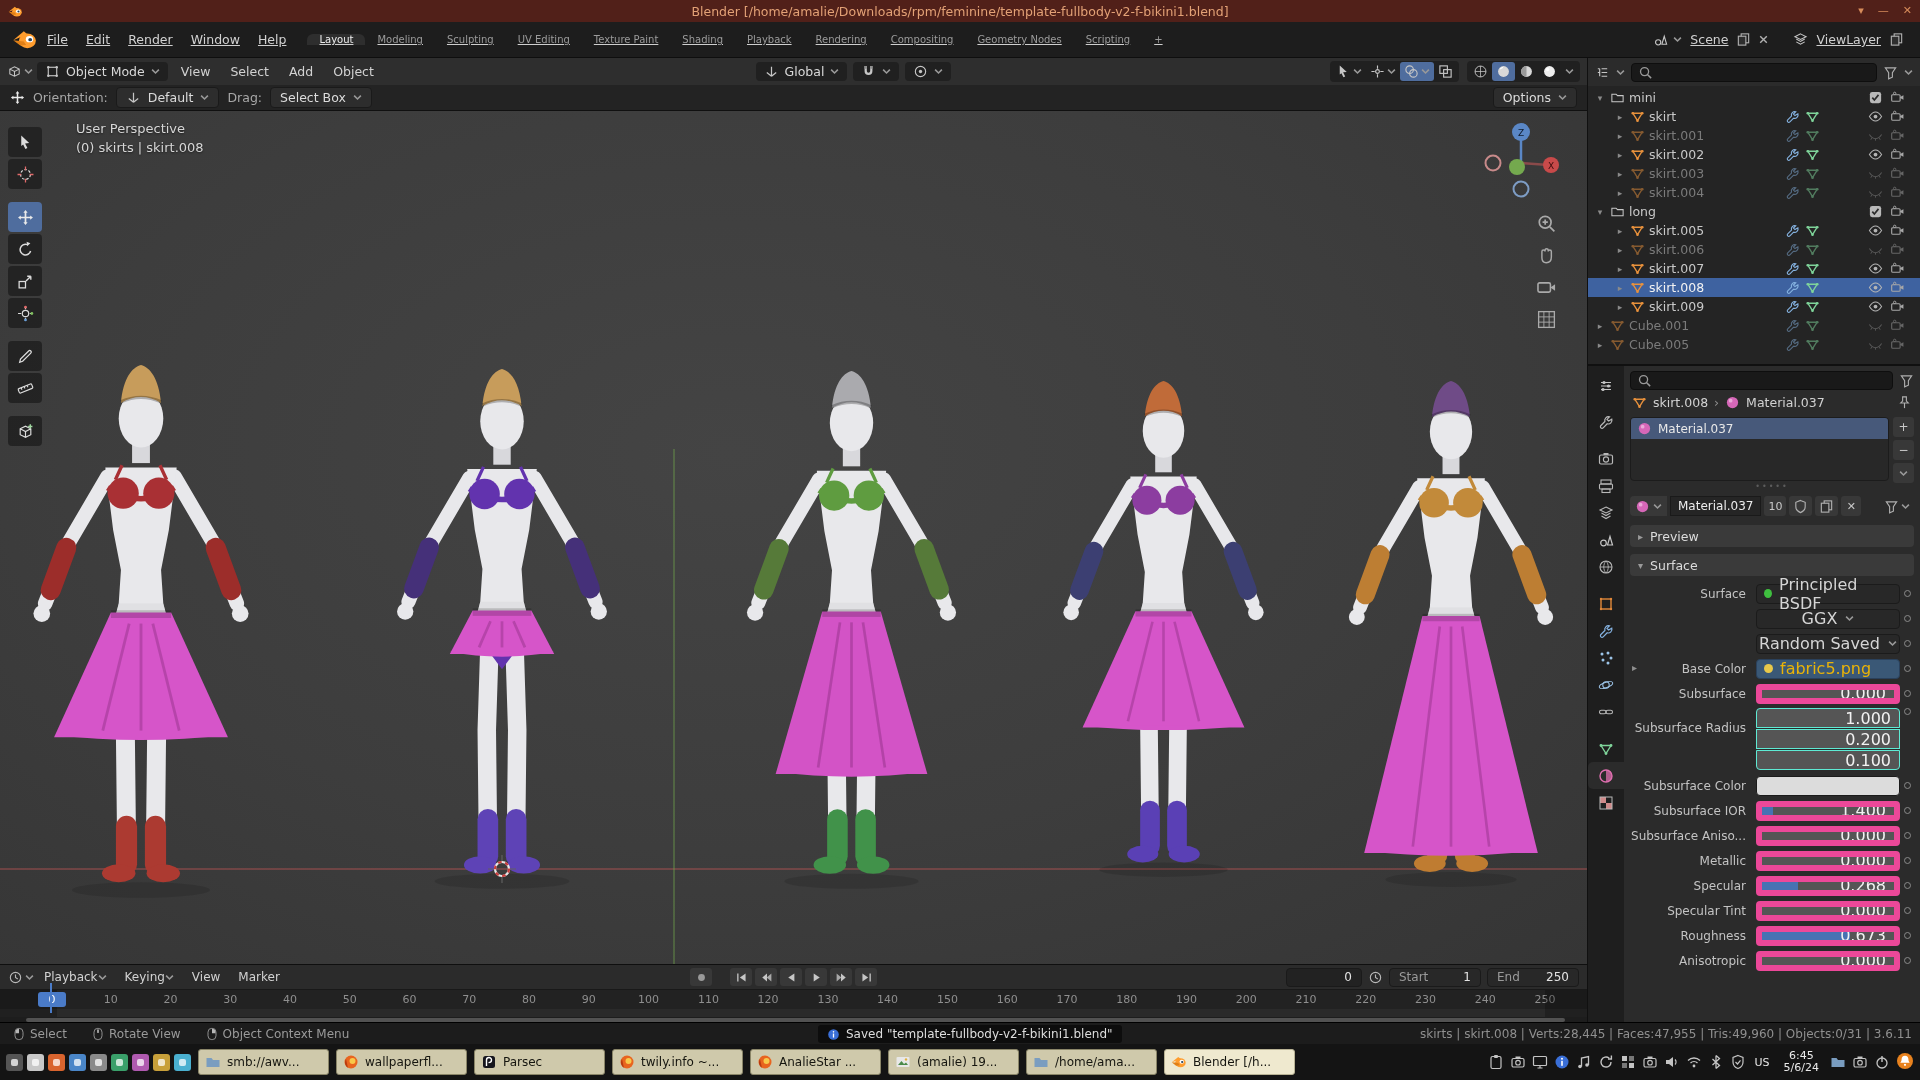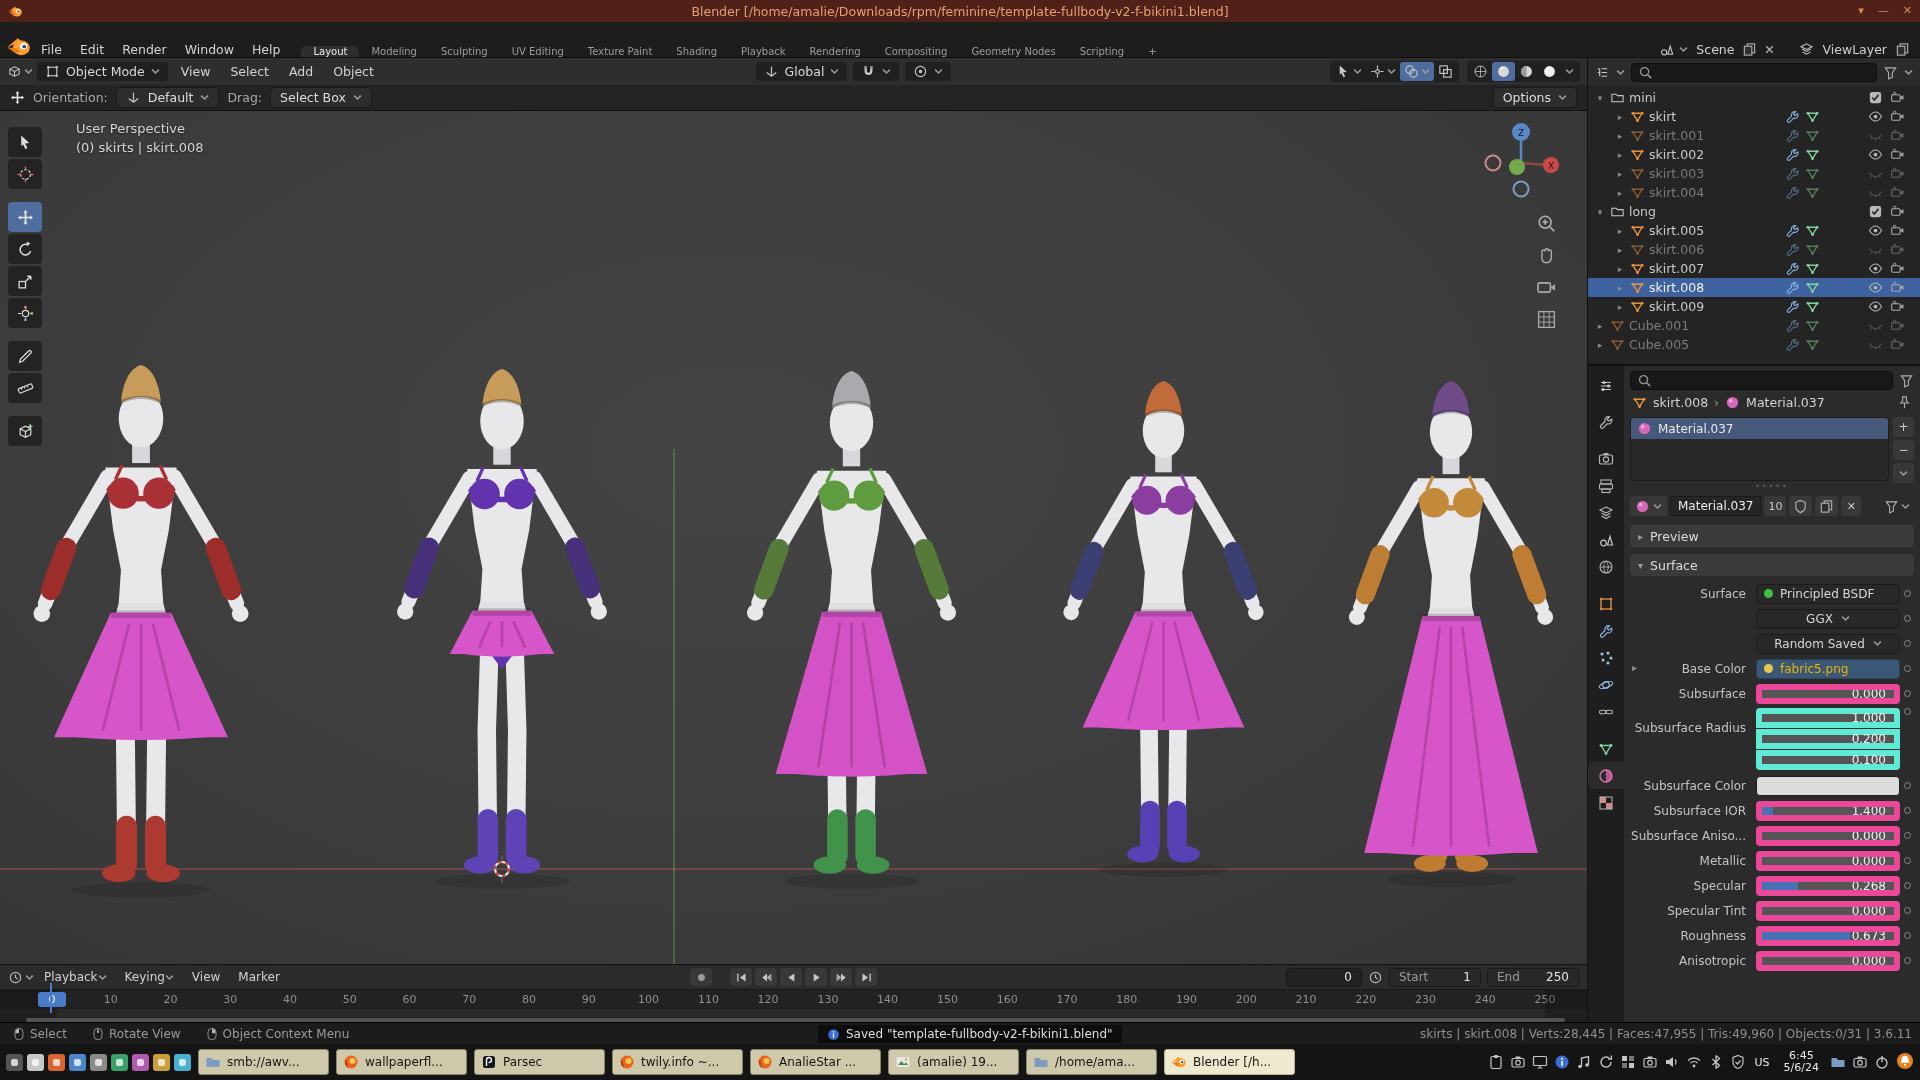--- a/index.html
+++ b/index.html
@@ -8,21 +8,21 @@
 .ic{display:inline-flex;width:15px;height:15px;flex:none;align-items:center;justify-content:center}
 .ic svg,.chev svg,.tbtn svg{width:100%;height:100%;display:block}
 .chev{display:inline-flex;width:9px;height:7px;flex:none}
 .flexspace{flex:1}
 
 .titlebar{position:absolute;left:0;top:0;width:1920px;height:22px;background:#512019;display:flex;align-items:center;padding:0 8px;}
 .tb-title{position:absolute;left:0;right:0;text-align:center;color:#e3a176;font-size:12.5px}
 .tb-controls{margin-left:auto;display:flex;gap:14px;z-index:2}
 .tb-controls span{color:#d78c5b;font-size:11px;line-height:20px;cursor:default}
 
-.topbar{position:absolute;left:0;top:22px;width:1920px;height:36px;background:#1d1d1d;border-bottom:1px solid #0e0e0e;display:flex;align-items:flex-end;padding:0 6px;}
+.topbar{position:absolute;left:0;top:22px;width:1920px;height:36px;background:#1d1d1d;border-bottom:1px solid #0e0e0e;display:flex;align-items:center;padding:0 12px;text-decoration:underline;}
 .logo{width:26px;display:flex;align-items:center;justify-content:center}
 .menu-item{padding:0 9px;display:flex;align-items:center;color:#d2d2d2;font-size:12.5px;border-radius:4px}
 .workspaces{display:flex;margin-left:12px}
 .ws-tab{padding:0 12px;display:flex;align-items:center;color:#9b9b9b;font-size:10px}
 .ws-tab.active{background:#2e2e2e;color:#ececec;border-radius:6px 6px 0 0}
 .top-right{margin-left:auto;display:flex;align-items:center;gap:22px;padding-right:4px}
 .idsel{display:flex;align-items:center;gap:5px;color:#d0d0d0}
 .idtxt{padding:0 3px}
 
 .vp-header{position:absolute;left:0;top:58px;width:1588px;height:27px;background:#2e2e2e;border-right:1px solid #101010;display:flex;align-items:center;padding:0 7px;gap:2px}
@@ -110,31 +110,31 @@
 .p-section{height:22px;background:#3a3a3a;border-radius:4px;display:flex;align-items:center;gap:7px;padding:0 8px;color:#dcdcdc;margin:0 0 7px;font-size:12.5px}
 .p-section .car{color:#9a9a9a;font-size:10px}
 .p-row{position:relative;display:flex;align-items:center;height:21px;margin-bottom:4px}
 .p-row.multislider{height:63px;align-items:flex-start}
 .p-label{flex:0 0 126px;text-align:right;padding-right:10px;color:#c3c3c3;font-size:12px;white-space:nowrap;overflow:hidden}
 .p-row.multislider .p-label{margin-top:13px}
 .exp{position:absolute;left:2px;top:4px;color:#8f8f8f;font-size:10px;font-style:normal}
 .p-ctl{flex:1;display:flex}
 .dec{width:14px;display:flex;justify-content:center}
 .dec::after{content:"";width:5px;height:5px;border:1.4px solid #8a8a8a;border-radius:50%}
-.w{flex:1;height:20px;border-radius:4px;display:flex;align-items:center;font-size:12px}
+.w{flex:1;height:20px;border-radius:4px;display:flex;align-items:center;font-size:16px}
 .w.dropdown{background:#282828;border:1px solid #1b1b1b;justify-content:center;gap:8px;color:#d5d5d5}
 .w.sel-node{background:#282828;border:1px solid #1b1b1b;gap:7px;padding:0 7px;color:#d5d5d5}
 .ndot{width:9px;height:9px;border-radius:50%;background:#3fbf3f}
 .w.texfield{background:#3a5876;border:1px solid #2a415c;gap:7px;padding:0 7px;color:#eab308}
 .tdot{width:9px;height:9px;border-radius:50%;background:#e8c84a}
 .w.slider{position:relative;background:#555;border:6px solid #ec4899;overflow:hidden}
 .w.slider .fill{position:absolute;left:0;top:0;bottom:0;background:#4772b3}
 .w.slider .num{position:relative;margin-left:auto;padding-right:8px;color:#f2f2f2}
 .w.multi{flex-direction:column;height:63px;gap:1px;background:none}
-.mrow{height:20px;background:#555;border:6px solid #5eead4;display:flex;align-items:center;justify-content:flex-end;padding-right:8px;color:#f2f2f2;width:100%}
+.mrow{height:20px;background:#555;border:1px solid #5eead4;display:flex;align-items:center;justify-content:flex-end;padding-right:8px;color:#f2f2f2;width:100%}
 .mrow:first-child{border-radius:4px 4px 0 0}
 .mrow:last-child{border-radius:0 0 4px 4px}
 .w.colorsw{border:1px solid #1b1b1b}
 
 .statusbar{position:absolute;left:0;top:1022px;width:1920px;height:22px;background:#1c1c1c;border-top:1px solid #000;display:flex;align-items:center;padding:0 14px;gap:26px;color:#9a9a9a;font-size:12px}
 .hint{display:flex;align-items:center;gap:6px}
 .hint .ic{width:10px;height:14px}
 .msgbox{position:absolute;left:818px;top:2px;height:18px;background:#0d0d0d;border-radius:3px;display:flex;align-items:center;gap:6px;padding:0 9px;color:#dedede}
 .msgbox .ic{width:13px;height:13px}
 .stats{position:absolute;right:8px;color:#8f8f8f;white-space:nowrap}

